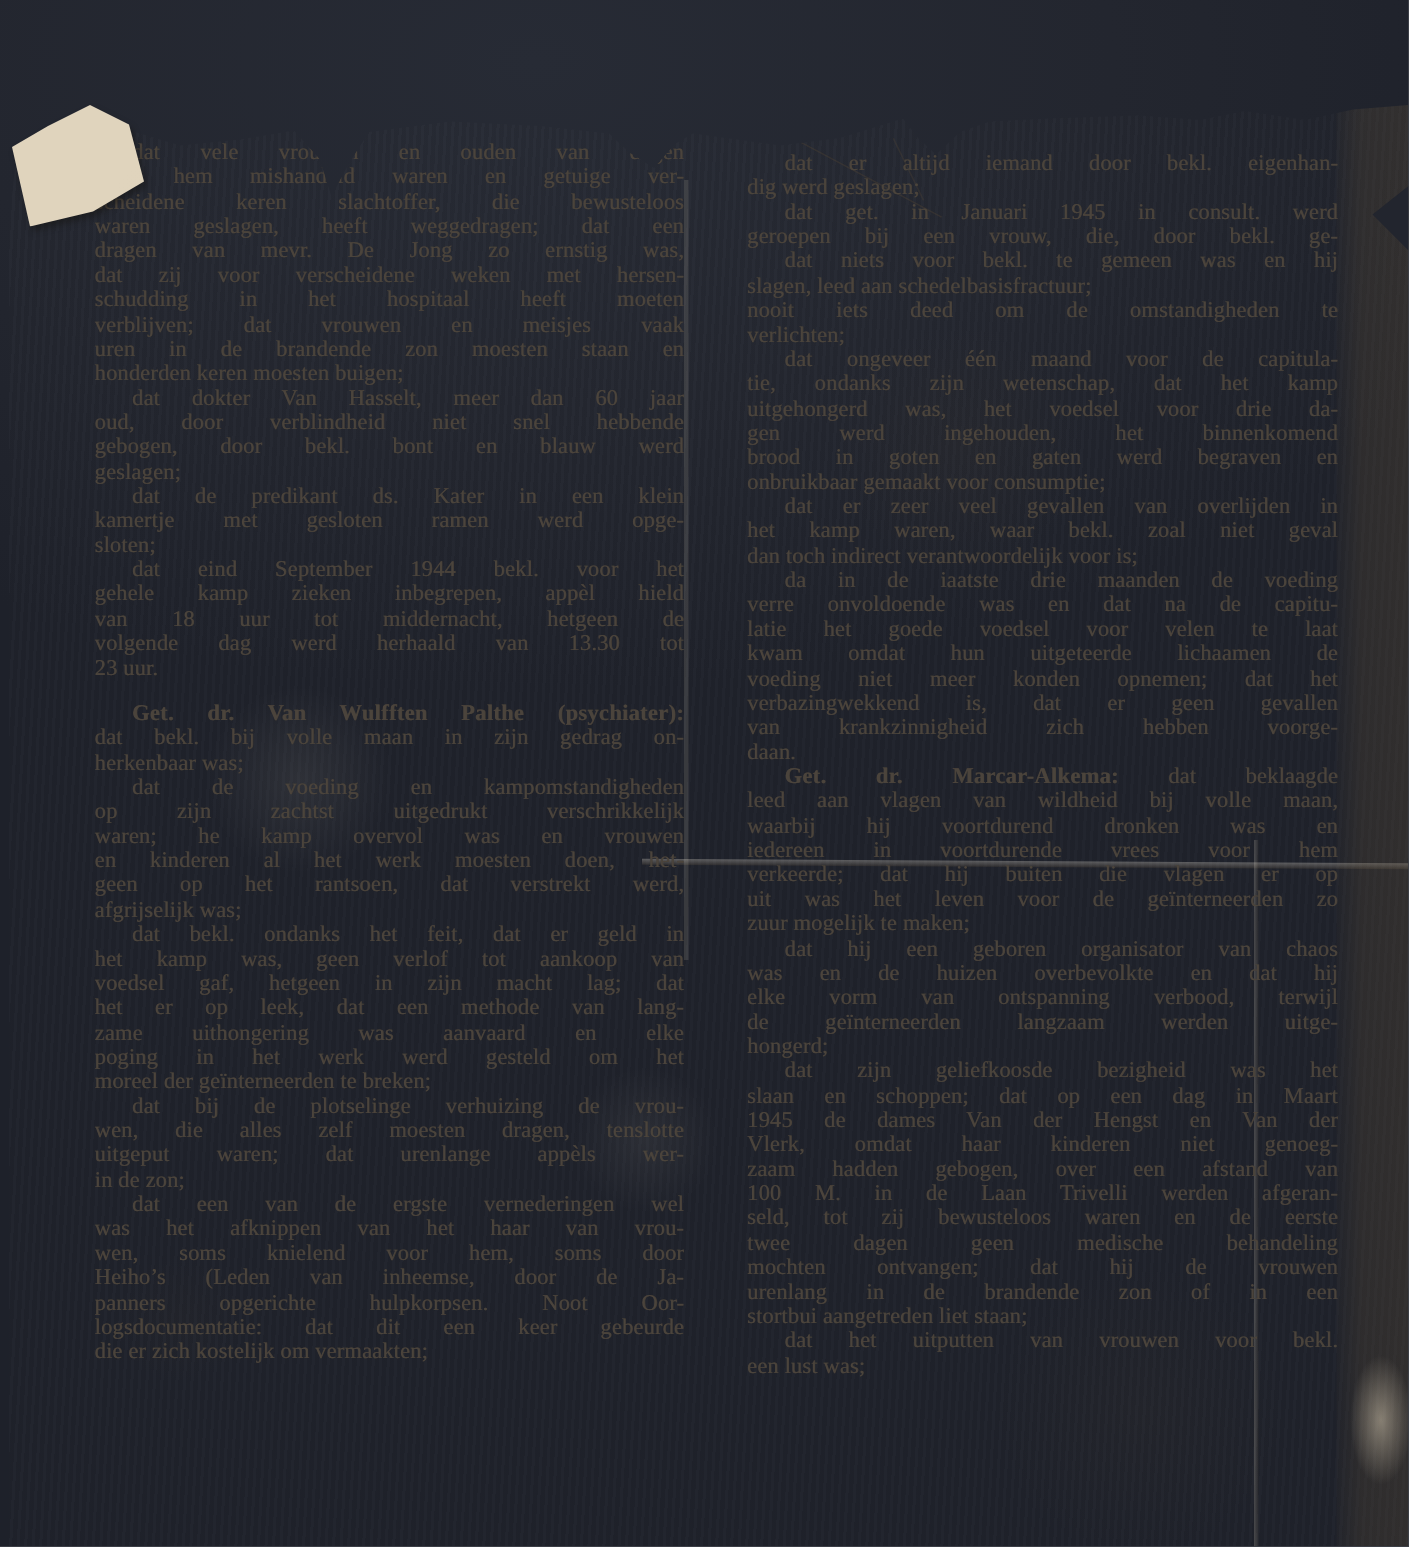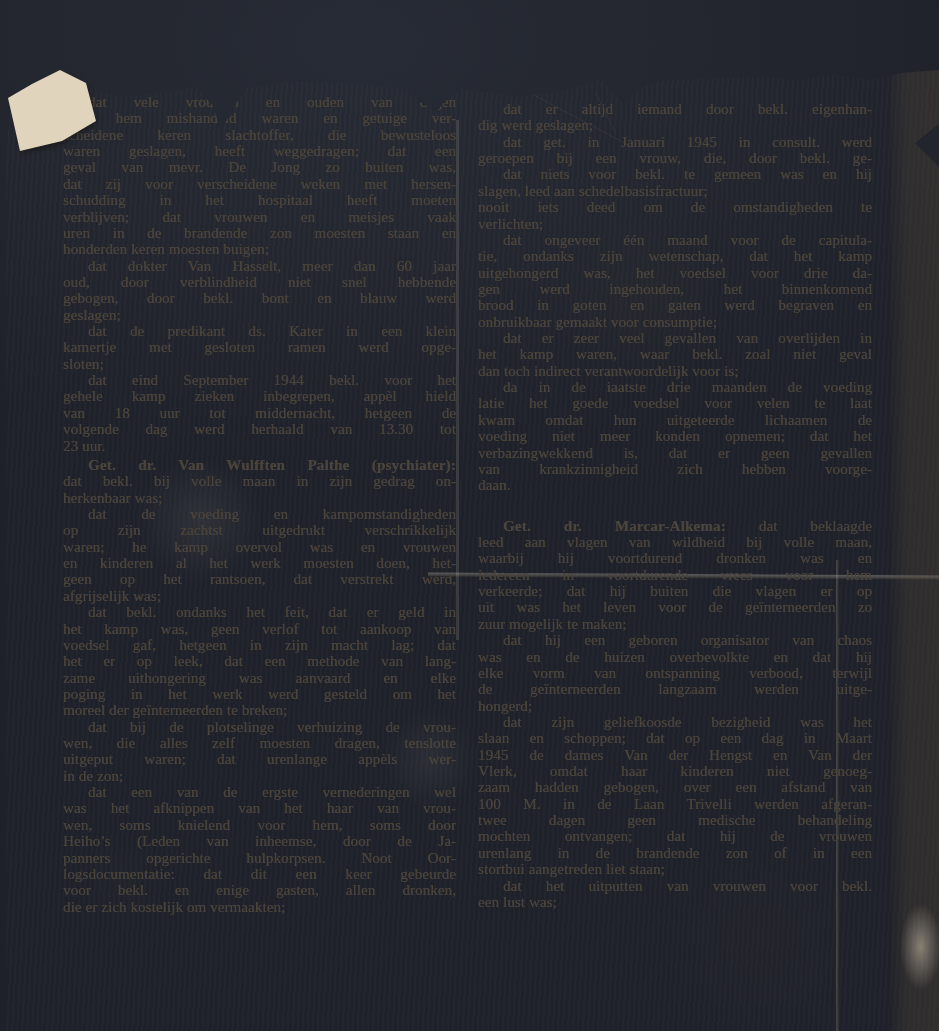--- a/index.html
+++ b/index.html
@@ -103,52 +103,52 @@
   
   .col{
     position:absolute;
     color:#4b443c;
     font-size:15px;
     line-height:16.36px;
     letter-spacing:0.1px;
     text-shadow: 0.35px 0 0.35px rgba(74,66,55,0.85);
   }
   .col-left{ left:63px;  top:94px;  width:393px; }
-  .col-right{ left:478px; top:101px; width:394px; }
+  .col-right{ left:498px; top:101px; width:394px; }
   .line{
     height:16.36px;
     overflow:hidden;
     text-align:justify;
     text-align-last:justify;
     white-space:normal;
   }
   .line.end{ text-align-last:left; }
   .line.indent{ text-indent:25px; }
-  .line.gap{ margin-top:24px; }
-  .line.gap-sm{ margin-top:3px; }
+  .line.gap{ margin-top:0; }
+  .line.gap-sm{ margin-top:14px; }
   .line b{ font-weight:bold; letter-spacing:0.2px; }
 </style>
 </head>
 <body>
 
 <div class="stage">
   <div class="paper">
     <div class="grain"></div>
     <div class="crease-h"></div>
     <div class="crease-d1"></div>
     <div class="crease-d2"></div>
     <div class="crease-v1"></div>
     <div class="crease-v2"></div>
 
     <div class="col col-left" id="col-left">
         <div class="line indent">dat vele vrouwen en ouden van dagen</div>
         <div class="line">door hem mishandeld waren en getuige ver-</div>
         <div class="line">scheidene keren slachtoffer, die bewusteloos</div>
         <div class="line">waren geslagen, heeft weggedragen; dat een</div>
-        <div class="line">geval van mevr. De Jong zo buiten was,</div>
+        <div class="line">dragen van mevr. De Jong zo ernstig was,</div>
         <div class="line">dat zij voor verscheidene weken met hersen-</div>
         <div class="line">schudding in het hospitaal heeft moeten</div>
         <div class="line">verblijven; dat vrouwen en meisjes vaak</div>
         <div class="line">uren in de brandende zon moesten staan en</div>
         <div class="line end">honderden keren moesten buigen;</div>
         <div class="line indent">dat dokter Van Hasselt, meer dan 60 jaar</div>
         <div class="line">oud, door verblindheid niet snel hebbende</div>
         <div class="line">gebogen, door bekl. bont en blauw werd</div>
         <div class="line end">geslagen;</div>
         <div class="line indent">dat de predikant ds. Kater in een klein</div>
@@ -178,21 +178,20 @@
         <div class="line indent">dat bij de plotselinge verhuizing de vrou-</div>
         <div class="line">wen, die alles zelf moesten dragen, tenslotte</div>
         <div class="line">uitgeput waren; dat urenlange appèls wer-</div>
         <div class="line end">in de zon;</div>
         <div class="line indent">dat een van de ergste vernederingen wel</div>
         <div class="line">was het afknippen van het haar van vrou-</div>
         <div class="line">wen, soms knielend voor hem, soms door</div>
         <div class="line">Heiho’s (Leden van inheemse, door de Ja-</div>
         <div class="line">panners opgerichte hulpkorpsen. Noot Oor-</div>
         <div class="line">logsdocumentatie: dat dit een keer gebeurde</div>
-        <div class="line">voor bekl. en enige gasten, allen dronken,</div>
         <div class="line end">die er zich kostelijk om vermaakten;</div>
       </div>
     <div class="col col-right" id="col-right">
         <div class="line indent">dat er altijd iemand door bekl. eigenhan-</div>
         <div class="line end">dig werd geslagen;</div>
         <div class="line indent">dat get. in Januari 1945 in consult. werd</div>
         <div class="line">geroepen bij een vrouw, die, door bekl. ge-</div>
         <div class="line indent">dat niets voor bekl. te gemeen was en hij</div>
         <div class="line end">slagen, leed aan schedelbasisfractuur;</div>
         <div class="line">nooit iets deed om de omstandigheden te</div>
@@ -200,20 +199,21 @@
         <div class="line indent">dat ongeveer één maand voor de capitula-</div>
         <div class="line">tie, ondanks zijn wetenschap, dat het kamp</div>
         <div class="line">uitgehongerd was, het voedsel voor drie da-</div>
         <div class="line">gen werd ingehouden, het binnenkomend</div>
         <div class="line">brood in goten en gaten werd begraven en</div>
         <div class="line end">onbruikbaar gemaakt voor consumptie;</div>
         <div class="line indent">dat er zeer veel gevallen van overlijden in</div>
         <div class="line">het kamp waren, waar bekl. zoal niet geval</div>
         <div class="line end">dan toch indirect verantwoordelijk voor is;</div>
         <div class="line indent">da in de iaatste drie maanden de voeding</div>
+        <div class="line">verre onvoldoende was en dat na de capitu-</div>
         <div class="line">latie het goede voedsel voor velen te laat</div>
         <div class="line">kwam omdat hun uitgeteerde lichaamen de</div>
         <div class="line">voeding niet meer konden opnemen; dat het</div>
         <div class="line">verbazingwekkend is, dat er geen gevallen</div>
         <div class="line">van krankzinnigheid zich hebben voorge-</div>
         <div class="line end">daan.</div>
         <div class="line indent gap"><b>Get. dr. Marcar-Alkema:</b> dat beklaagde</div>
         <div class="line">leed aan vlagen van wildheid bij volle maan,</div>
         <div class="line">waarbij hij voortdurend dronken was en</div>
         <div class="line">iedereen in voortdurende vrees voor hem</div>
@@ -224,20 +224,21 @@
         <div class="line">was en de huizen overbevolkte en dat hij</div>
         <div class="line">elke vorm van ontspanning verbood, terwijl</div>
         <div class="line">de geïnterneerden langzaam werden uitge-</div>
         <div class="line end">hongerd;</div>
         <div class="line indent">dat zijn geliefkoosde bezigheid was het</div>
         <div class="line">slaan en schoppen; dat op een dag in Maart</div>
         <div class="line">1945 de dames Van der Hengst en Van der</div>
         <div class="line">Vlerk, omdat haar kinderen niet genoeg-</div>
         <div class="line">zaam hadden gebogen, over een afstand van</div>
         <div class="line">100 M. in de Laan Trivelli werden afgeran-</div>
+        <div class="line">seld, tot zij bewusteloos waren en de eerste</div>
         <div class="line">twee dagen geen medische behandeling</div>
         <div class="line">mochten ontvangen; dat hij de vrouwen</div>
         <div class="line">urenlang in de brandende zon of in een</div>
         <div class="line end">stortbui aangetreden liet staan;</div>
         <div class="line indent">dat het uitputten van vrouwen voor bekl.</div>
         <div class="line end">een lust was;</div>
       </div>
 
     <div class="shade-right"></div>
     <div class="shade-right-light"></div>

